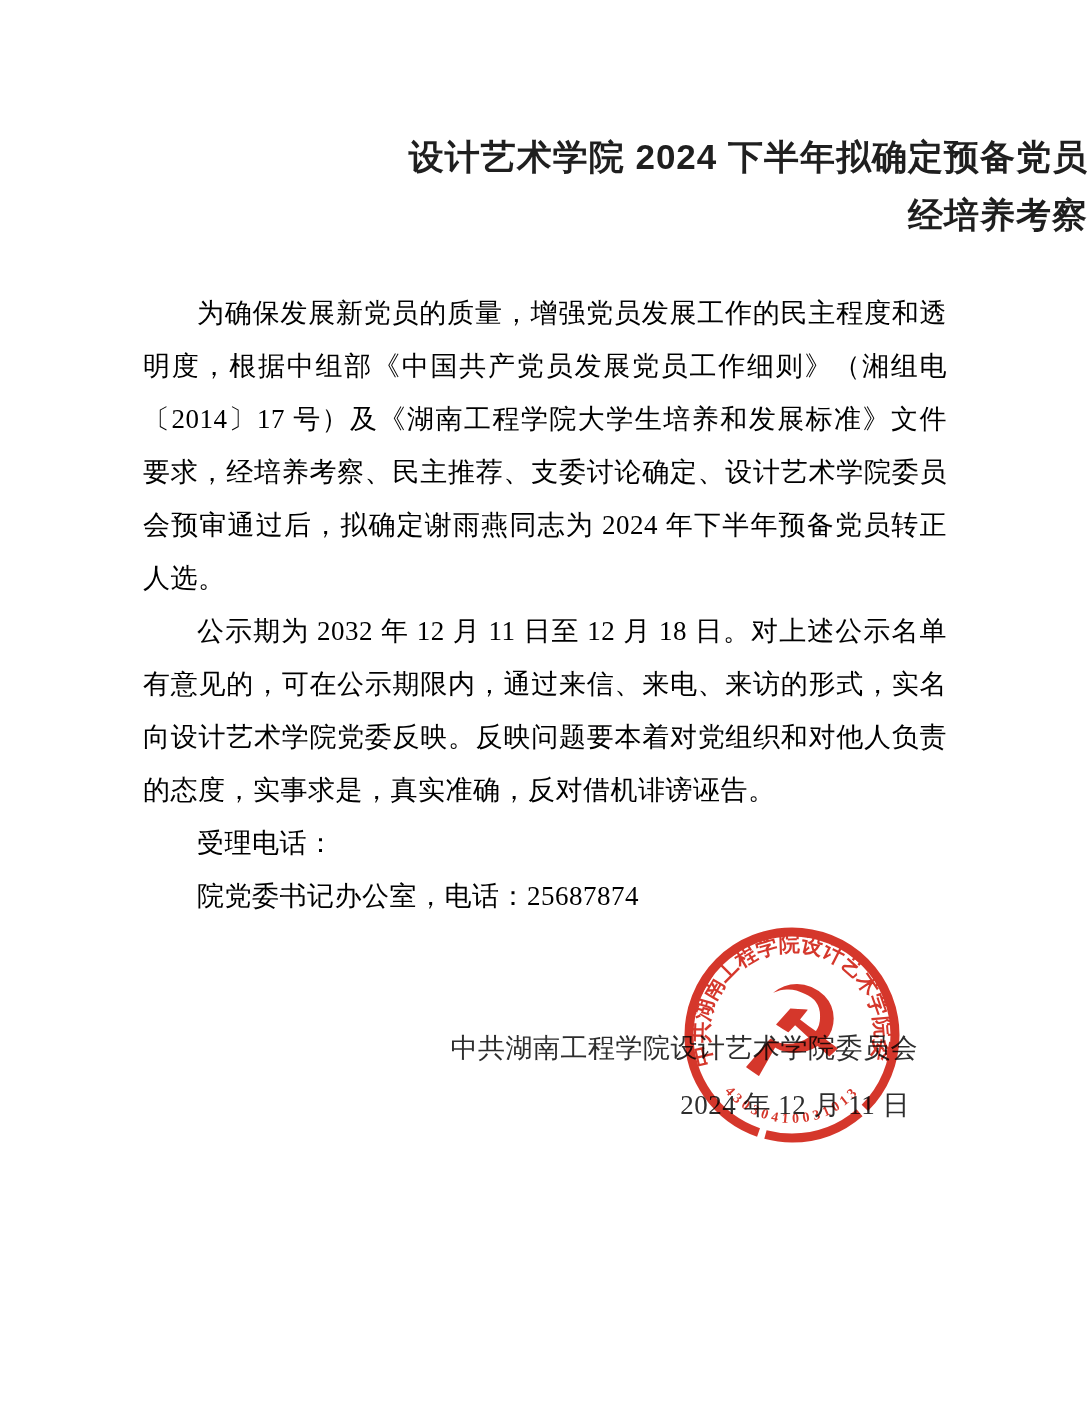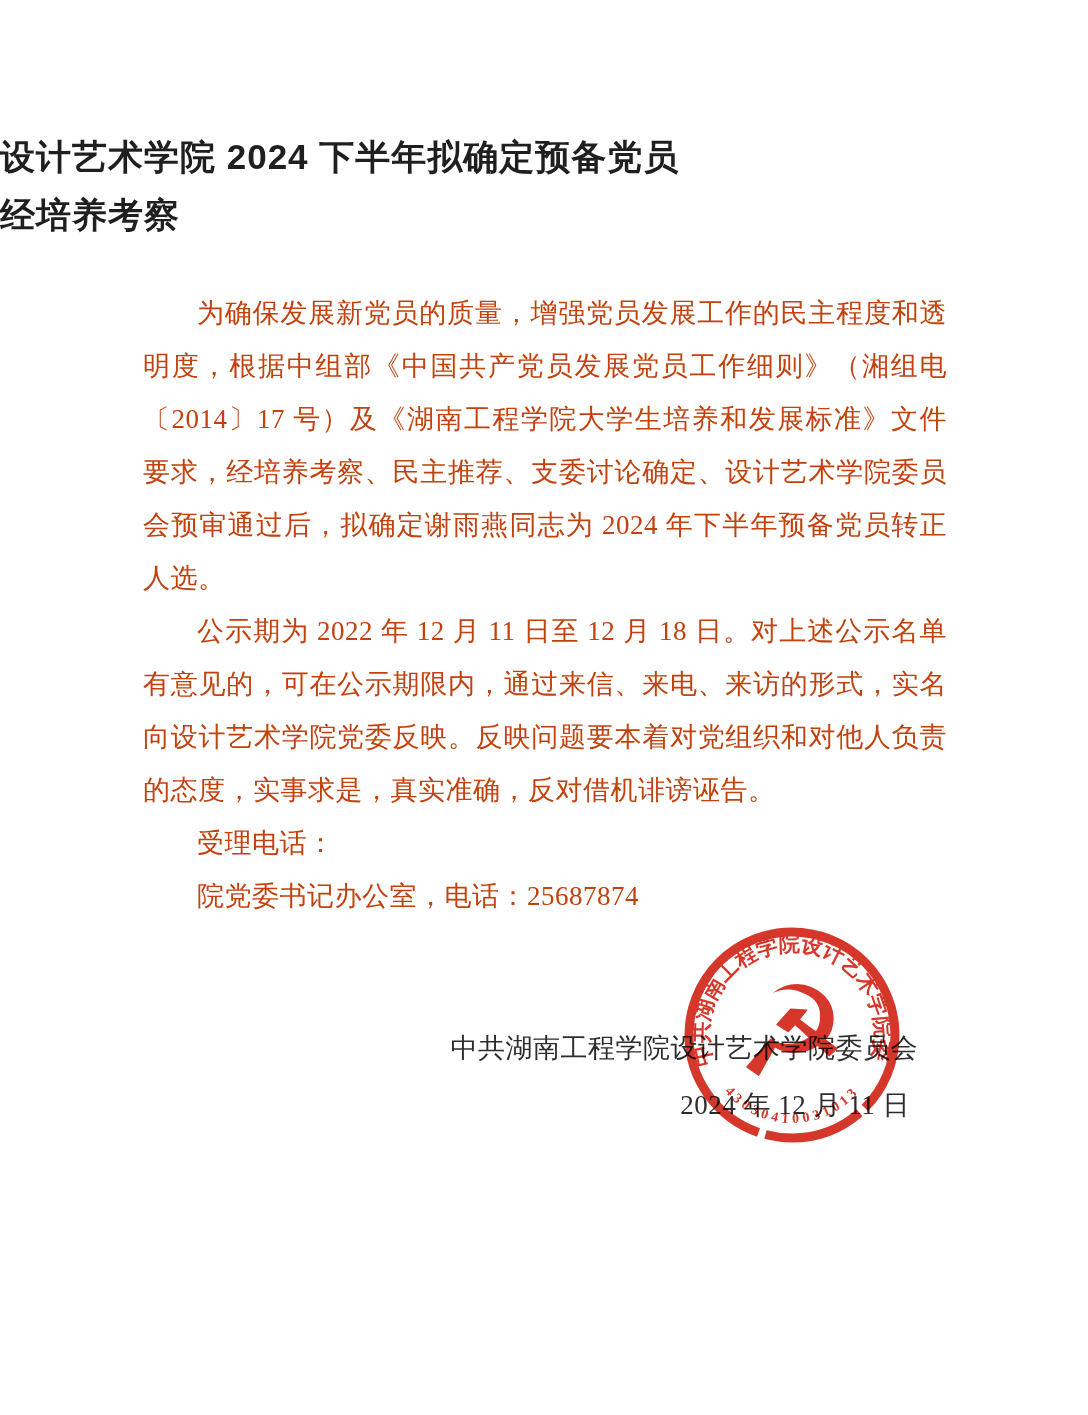--- a/index.html
+++ b/index.html
@@ -14,37 +14,37 @@
     background: #ffffff;
     overflow: hidden;
     font-family: "Liberation Serif", serif;
   }
   .title {
     position: absolute;
     top: 128px;
     left: 0;
     width: 1088px;
     margin: 0;
-    text-align: left;
+    text-align: right;
     font-family: "Liberation Sans", sans-serif;
     font-weight: 700;
     font-size: 35px;
     line-height: 58px;
     color: #1f1f1f;
     letter-spacing: 1px;
   }
   .title .title-line { display: block; }
   .content {
     position: absolute;
     top: 287px;
     left: 143px;
     width: 804px;
     font-size: 27px;
     line-height: 53px;
-    color: #c2410c;
+    color: #000000;
     letter-spacing: 0.5px;
     text-align: justify;
   }
   .content p {
     margin: 0;
     text-indent: 2em;
   }
   .signature {
     position: absolute;
     top: 1020px;
@@ -82,21 +82,21 @@
 
 <div class="page">
 
   <h1 class="title">
     <span class="title-line">设计艺术学院 2024 下半年拟确定预备党员</span>
     <span class="title-line">经培养考察</span>
   </h1>
 
   <div class="content">
     <p>为确保发展新党员的质量，增强党员发展工作的民主程度和透明度，根据中组部《中国共产党员发展党员工作细则》（湘组电〔2014〕17 号）及《湖南工程学院大学生培养和发展标准》文件要求，经培养考察、民主推荐、支委讨论确定、设计艺术学院委员会预审通过后，拟确定谢雨燕同志为 2024 年下半年预备党员转正人选。</p>
-    <p>公示期为 2022 年 12 月 11 日至 12 月 18 日。对上述公示名单有意见的，可在公示期限内，通过来信、来电、来访的形式，实名向设计艺术学院党委反映。反映问题要本着对党组织和对他人负责的态度，实事求是，真实准确，反对借机诽谤诬告。</p>
+    <p>公示期为 2032 年 12 月 11 日至 12 月 18 日。对上述公示名单有意见的，可在公示期限内，通过来信、来电、来访的形式，实名向设计艺术学院党委反映。反映问题要本着对党组织和对他人负责的态度，实事求是，真实准确，反对借机诽谤诬告。</p>
     <p>受理电话：</p>
     <p>院党委书记办公室，电话：25687874</p>
   </div>
 
   <div class="signature">
     <div>中共湖南工程学院设计艺术学院委员会</div>
     <div class="date-line">2024 年 12 月 11 日</div>
   </div>
 
   <svg class="seal" viewBox="0 0 260 260" aria-hidden="true">

